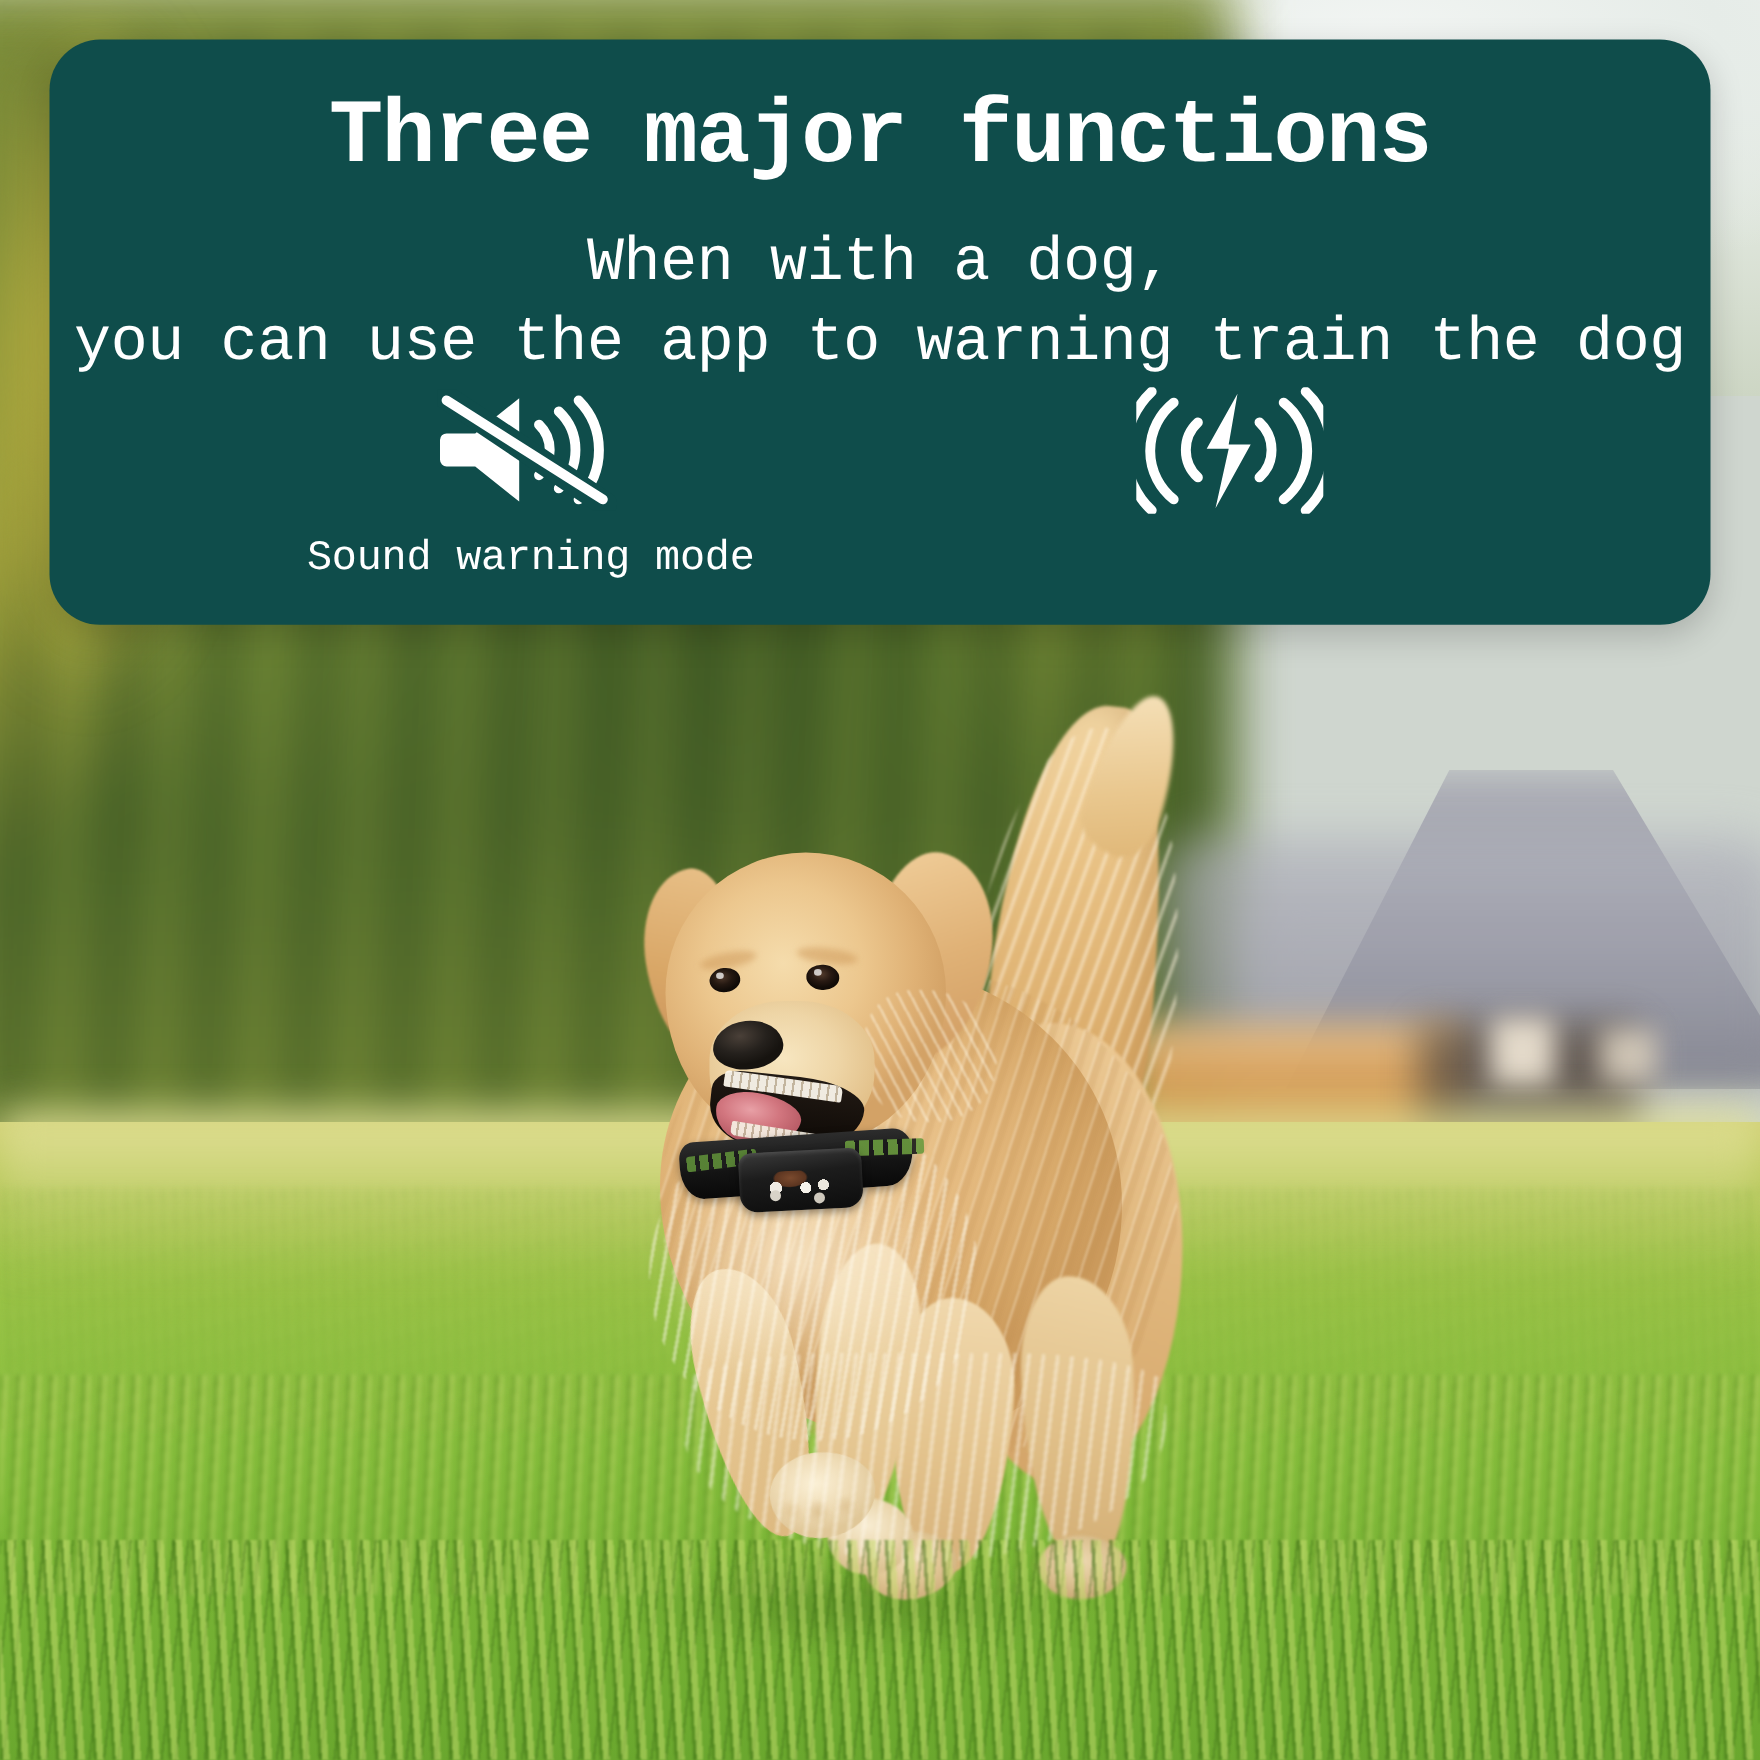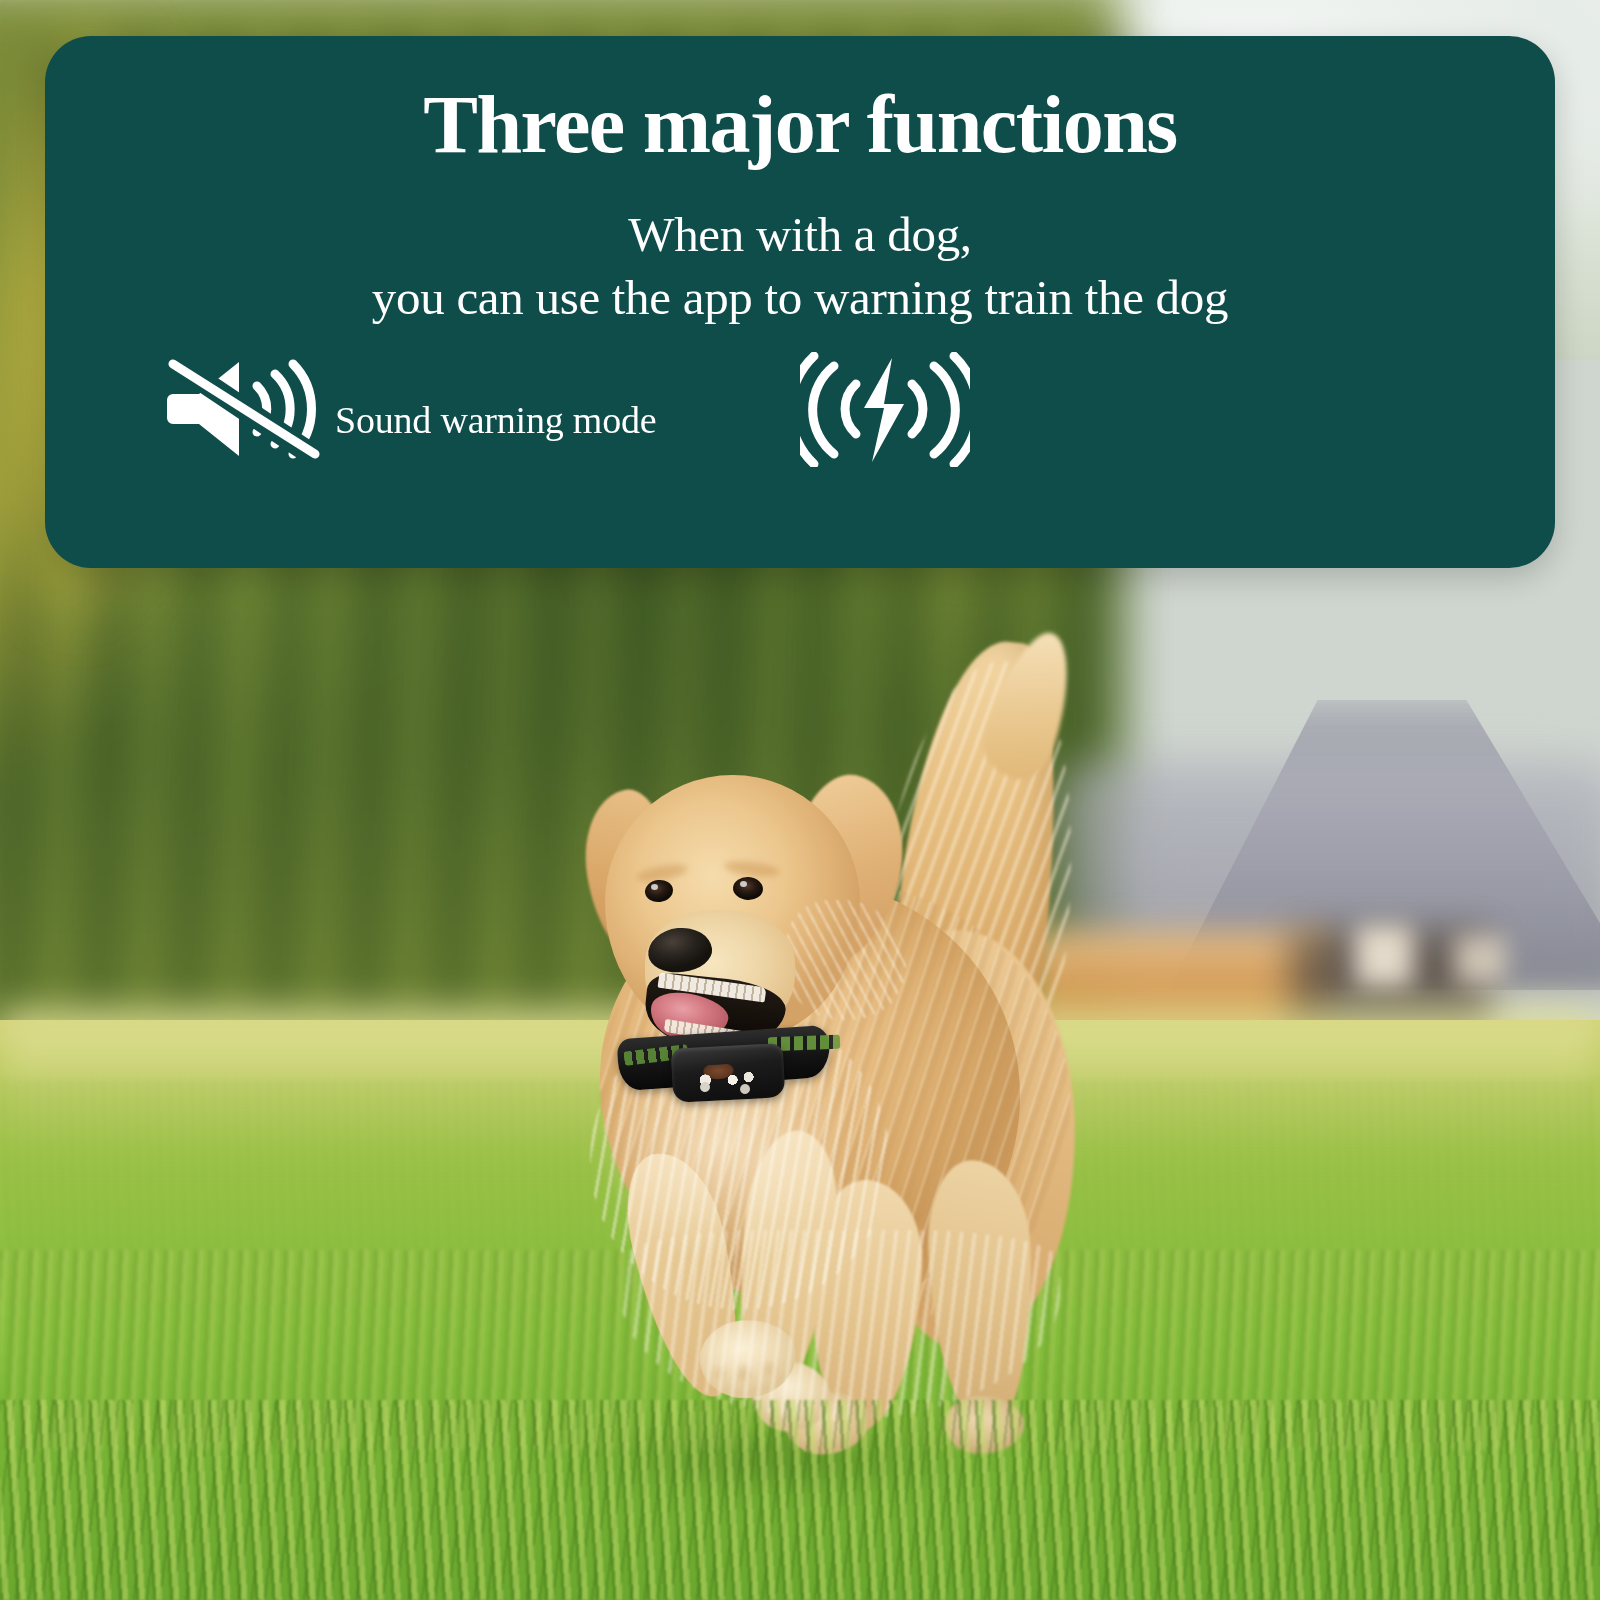--- a/index.html
+++ b/index.html
@@ -5,21 +5,21 @@
   html, body {
     margin: 0;
     padding: 0;
     background: #ffffff;
   }
   #page {
     position: relative;
     width: 1600px;
     height: 1600px;
     overflow: hidden;
-    font-family: Liberation Serif, serif;
+    font-family: Liberation Mono, monospace;
   }
 
   
   .photo {
     position: absolute;
     inset: 0;
     overflow: hidden;
     background: #cfd6cf;
   }
 
@@ -473,36 +473,37 @@
     font-size: 82px;
     font-weight: 700;
     letter-spacing: -1.5px;
     line-height: 1.0;
   }
   .panel-subtitle {
     position: absolute;
     left: 0; right: 0; top: 168px;
     text-align: center;
     color: #ffffff;
-    font-size: 49px;
+    font-size: 56px;
     font-weight: 400;
     line-height: 1.28;
     letter-spacing: -0.3px;
   }
   .panel-subtitle .l2 { display: block; }
 
   .modes {
     position: absolute;
     left: 120px; right: 120px; top: 318px;
     display: flex;
     justify-content: space-between;
     align-items: flex-start;
   }
   .mode {
     display: flex;
+    flex-direction: column;
     align-items: center;
     flex: 1 1 0;
   }
   .mode-icon {
     height: 110px;
     display: flex;
     align-items: center;
     justify-content: center;
   }
   .mode-label {

